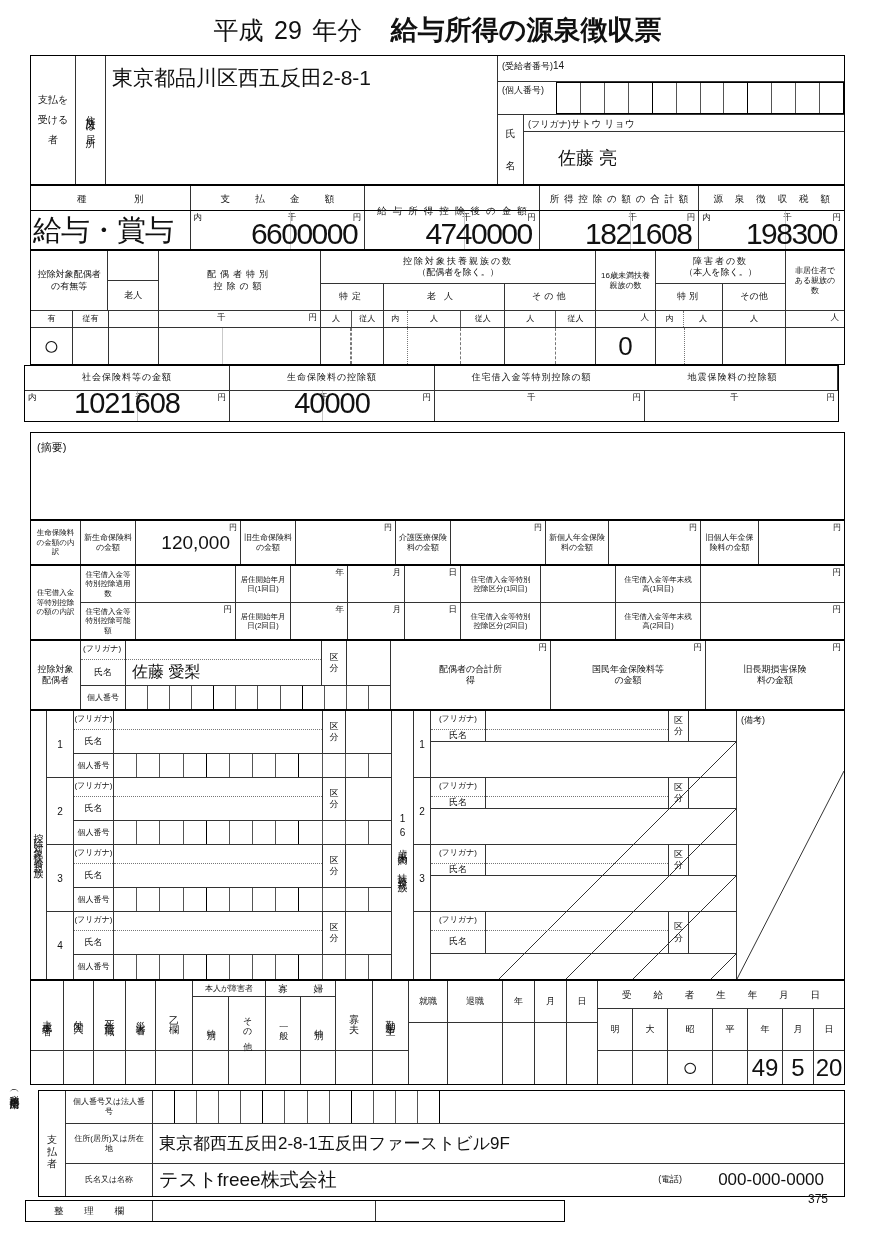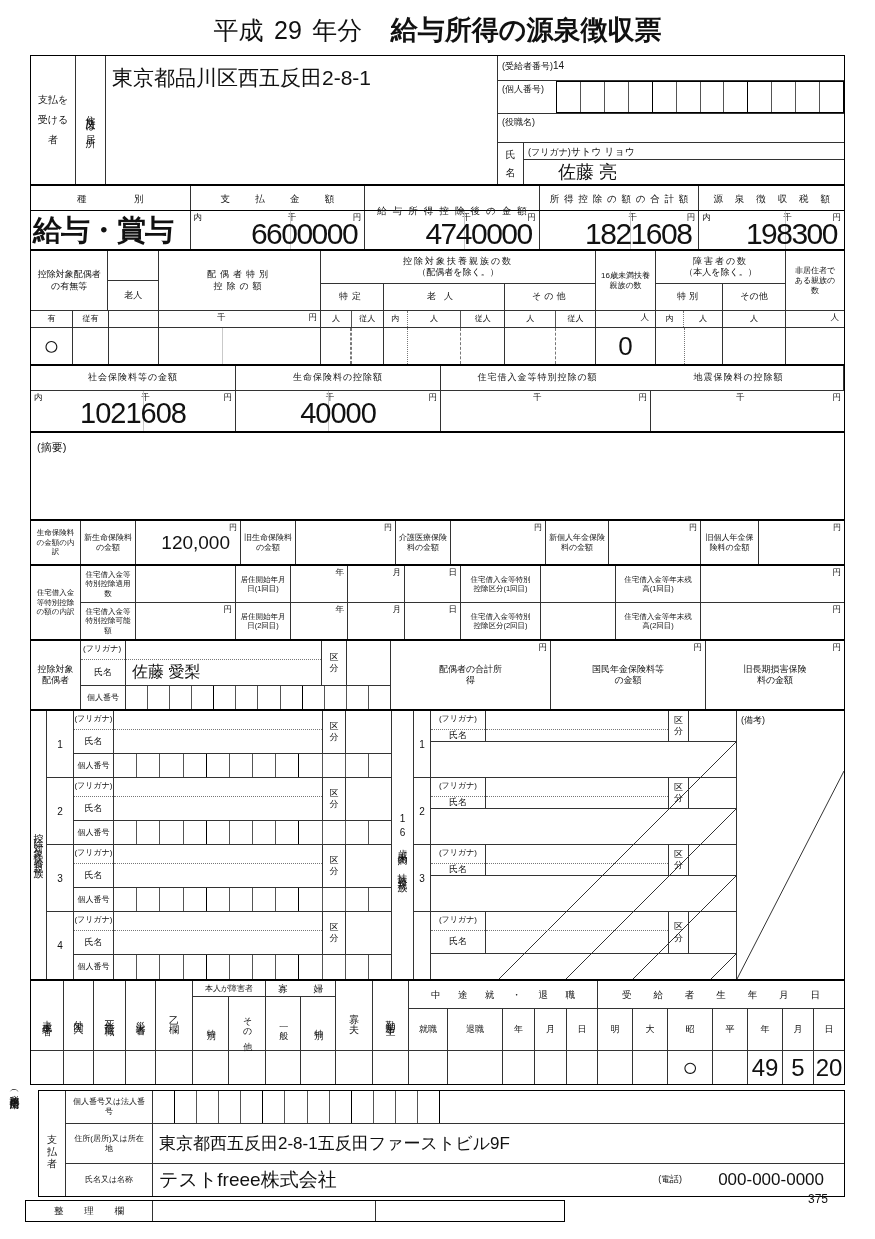--- a/index.html
+++ b/index.html
@@ -71,21 +71,20 @@
           <i class="g"></i>
           <i></i>
           <i></i>
           <i></i>
           <i class="g"></i>
           <i></i>
           <i></i>
           <i></i>
         </div>
     </div>
-    <div class="bb f9" style="height:30px;padding:3px 4px">(役職名)</div>
     <div class="r" style="flex:1">
       <div class="br col f10" style="width:26px;justify-content:space-around;align-items:center;padding:3px 0">
         <span>氏</span>
           <span>名</span>
       </div>
       <div class="col" style="flex:1">
         <div class="bb f9" style="height:17px;padding:2px 4px">
           <span>(フリガナ)</span><span class="f10">サトウ リョウ</span>
         </div>
         <div style="flex:1;display:flex;align-items:center;font-size:18px;padding-left:34px">佐藤 亮</div>
@@ -106,21 +105,21 @@
         <span class="jh" style="line-height:25px;padding:12px 12px">給与所得控除後の金額</span>
       </div>
     <div class="br" style="width:160px">
         <span class="jh" style="line-height:25px;padding:0 10px">所得控除の額の合計額</span>
       </div>
     <div style="width:145px">
         <span class="jh" style="line-height:25px;padding:0 14px">源泉徴収税額</span>
       </div>
   </div>
   <div class="r" style="flex:1">
-    <div class="br" style="width:160px;font-size:29px;font-weight:700;display:flex;align-items:center;padding-left:2px;letter-spacing:-1px">給与・賞与</div>
+    <div class="br" style="width:160px;font-size:29px;font-weight:400;display:flex;align-items:center;padding-left:2px;letter-spacing:-1px">給与・賞与</div>
     <div class="br rel" style="width:175px">
       <span class="ul">内</span>
         <span class="uc" style="left:56%">千</span>
         <span class="ur">円</span>
       <i class="gsep" style="left:57%"></i>
         <div class="amt">6600000</div>
     </div>
     <div class="br rel" style="width:175px">
       <span class="uc" style="left:56%">千</span>
         <span class="ur">円</span>
@@ -253,21 +252,21 @@
   </div>
   <div class="col" style="flex:1">
     <div class="cc bb f8" style="height:60px;padding:0 6px">非居住者である親族の数</div>
     <div class="bb rel" style="height:17px">
         <span class="ur" style="right:5px">人</span>
       </div>
     <div style="flex:1"></div>
   </div>
 </div>
 
-<div class="s bx col" style="left:30px;top:365px;width:815px;height:67px">
+<div class="s bx col" style="left:24px;top:365px;width:815px;height:57px">
   <div class="r bb" style="height:25px">
     <div class="cc br f9" style="width:205px;letter-spacing:1px">社会保険料等の金額</div>
     <div class="cc br f9" style="width:205px;letter-spacing:1px">生命保険料の控除額</div>
     <div class="cc f9" style="flex:1;letter-spacing:1px">住宅借入金等特別控除の額</div>
     <div class="cc br f9" style="width:210px;letter-spacing:1px">地震保険料の控除額</div>
   </div>
   <div class="r" style="flex:1">
     <div class="br rel" style="width:205px">
       <span class="ul">内</span>
         <span class="uc" style="left:54%">千</span>
@@ -765,23 +764,20 @@
       </div>
       <div style="flex:1"></div>
     </div>
   <div class="col br" style="width:36px">
       <div class="cc bb" style="height:70px">
         <span class="vt f10">勤労学生</span>
       </div>
       <div style="flex:1"></div>
     </div>
   <div class="col br" style="width:189px">
-    <div class="bb f9" style="height:28px">
-        <span class="jh" style="line-height:28px;padding:0 22px">中途就・退職</span>
-      </div>
     <div class="r bb" style="height:42px">
       <div class="cc br f9" style="width:39px">就職</div>
       <div class="cc br f9" style="width:55px">退職</div>
       <div class="cc br f9" style="width:32px">年</div>
       <div class="cc br f9" style="width:32px">月</div>
       <div class="cc f9" style="flex:1">日</div>
     </div>
     <div class="r" style="flex:1">
       <div class="br" style="width:39px"></div>
         <div class="br" style="width:55px"></div>

